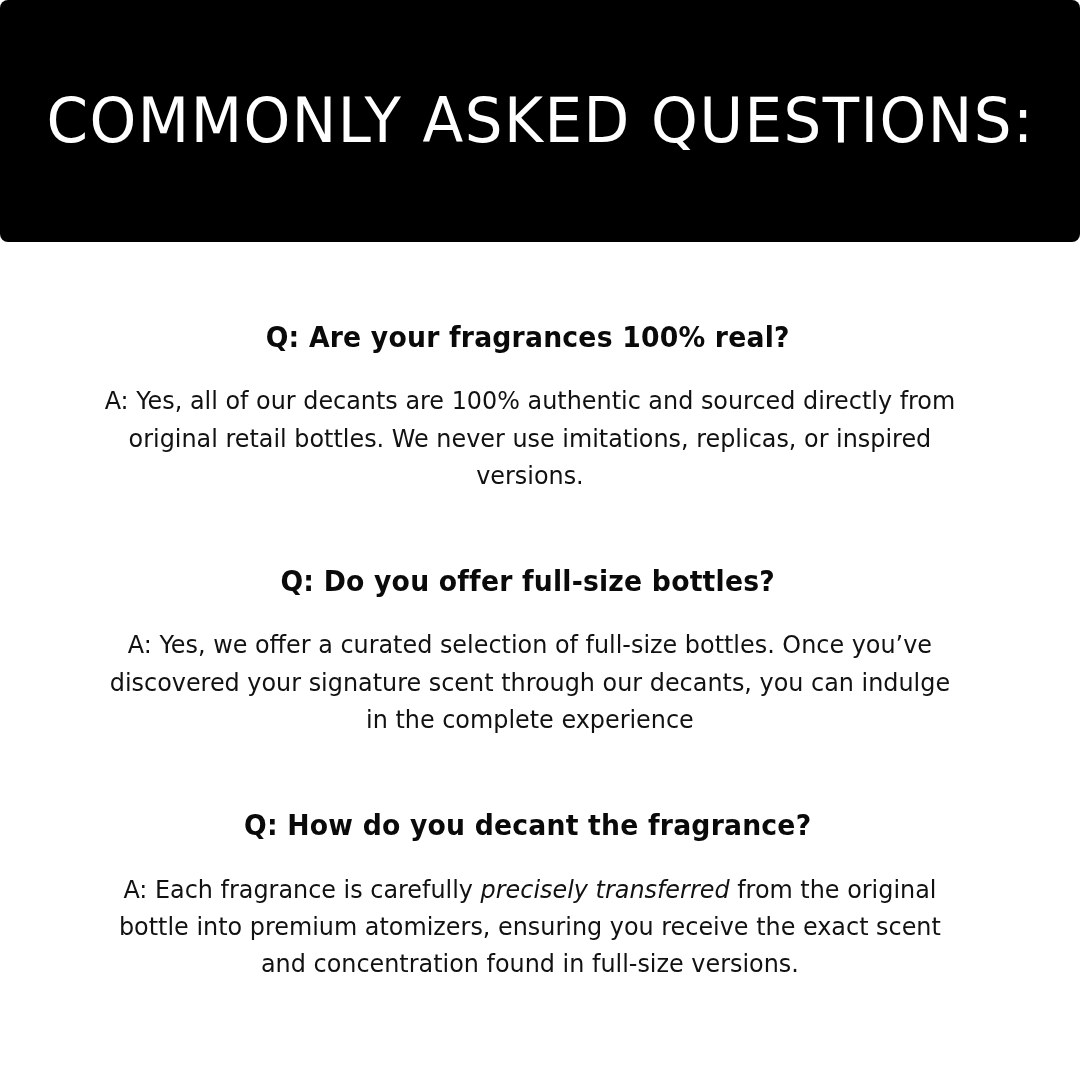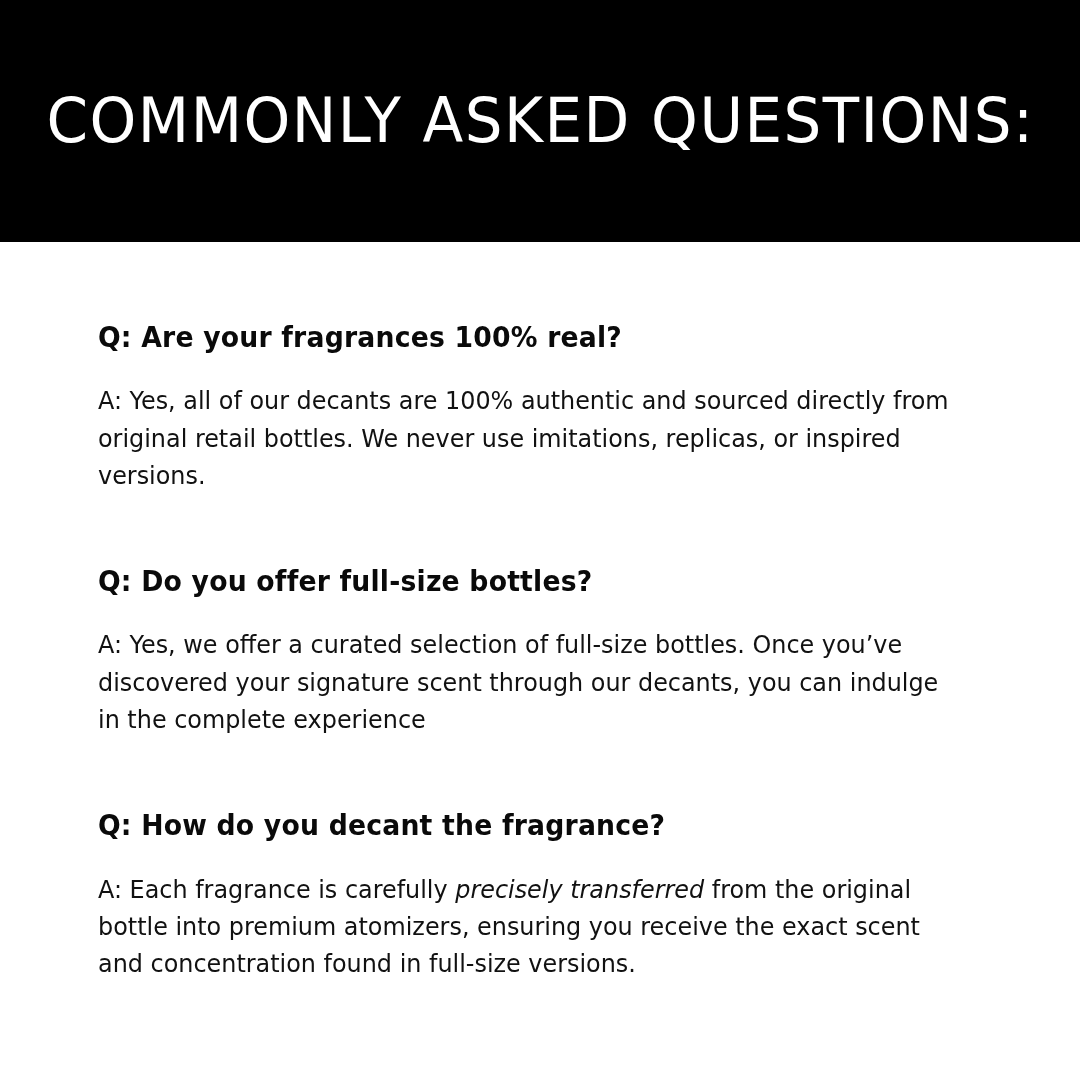--- a/index.html
+++ b/index.html
@@ -22,20 +22,21 @@
   .header-band {
     position: absolute;
     top: 0;
     left: 0;
     width: 1080px;
     height: 242px;
     background: #000000;
     display: flex;
     align-items: center;
     justify-content: center;
+    border-radius: 8px;
   }
   .header-title {
     color: #ffffff;
     font-family: "DejaVu Sans", sans-serif;
     font-size: 62px;
     font-weight: 400;
     letter-spacing: 1.5px;
     line-height: 1;
     white-space: nowrap;
     transform: scaleX(0.96);
@@ -43,20 +44,21 @@
   .content {
     position: absolute;
     top: 242px;
     left: 0;
     width: 1080px;
     padding: 0 96px 0 98px;
     box-sizing: border-box;
   }
   .faq-item {
     margin: 0;
+    text-align: center;
   }
   .faq-item.first {
     padding-top: 78px;
   }
   .faq-item.spaced {
     padding-top: 70px;
   }
   .question {
     font-family: "DejaVu Sans", sans-serif;
     font-size: 27.5px;

